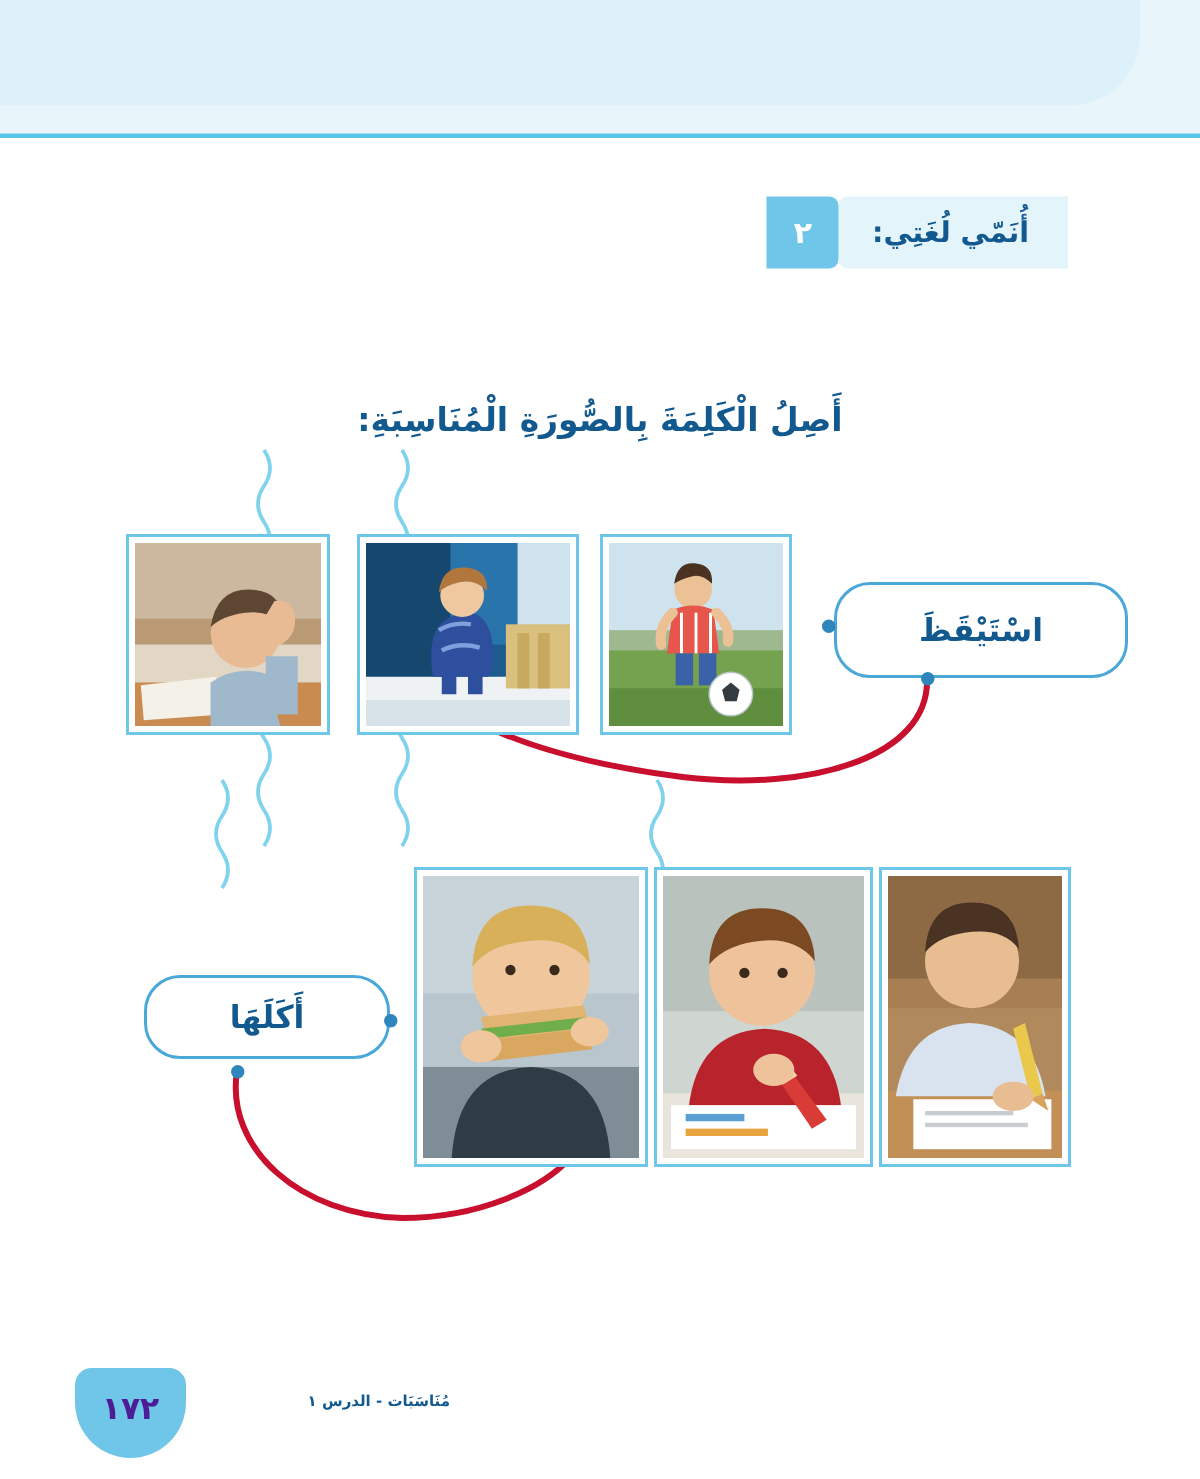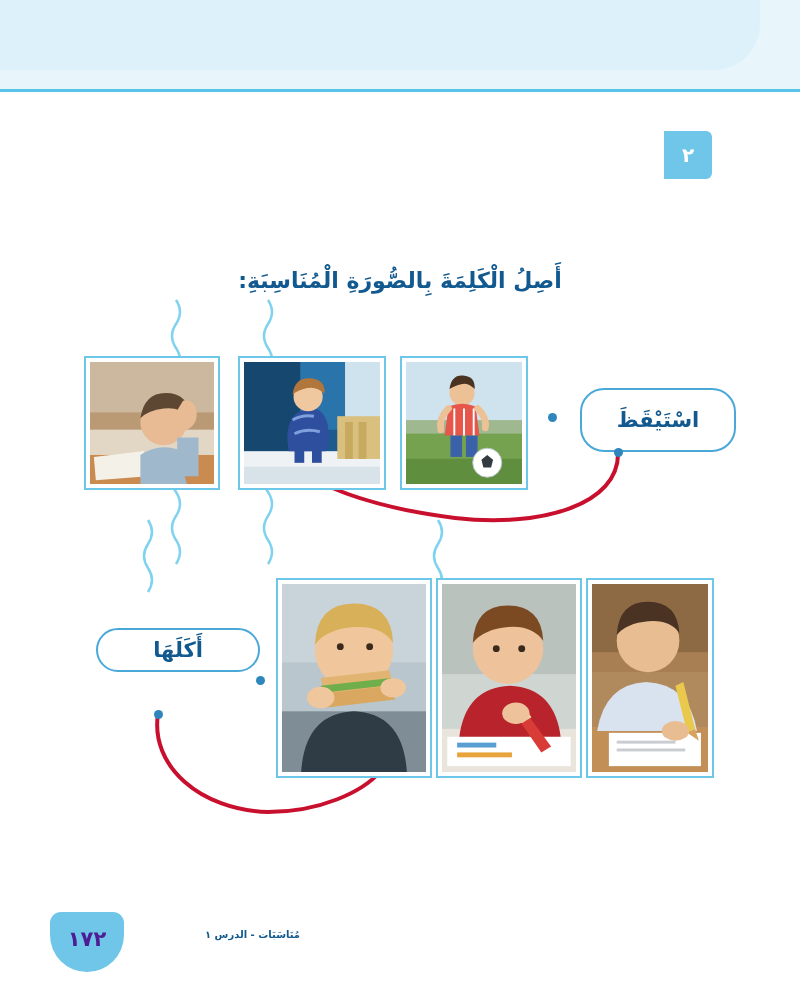--- a/index.html
+++ b/index.html
@@ -168,20 +168,21 @@
 </style>
 </head>
 <body>
 
 <div class="top-band">
   <div class="top-band-inner"></div>
 </div>
 <div class="top-rule"></div>
 
 <div class="ex-header">
+  <div class="ex-title-box">أُنَمّي لُغَتِي:</div>
   <div class="ex-num-box">٢</div>
 </div>
 
 <div class="instruction">أَصِلُ الْكَلِمَةَ بِالصُّورَةِ الْمُنَاسِبَةِ:</div>
 
 <svg class="overlay">
 
   <path d="M176,300 q8,12 0,24 q-8,12 0,24 q8,12 0,24 q-8,12 0,24 q8,12 0,24 q-8,12 0,24 q8,12 0,24 q-8,12 0,24 q8,12 0,24 q-8,12 0,24 q8,12 0,24" fill="none" stroke="#7fd3ef" stroke-width="2.5"></path>
   <path d="M268,300 q8,12 0,24 q-8,12 0,24 q8,12 0,24 q-8,12 0,24 q8,12 0,24 q-8,12 0,24 q8,12 0,24 q-8,12 0,24 q8,12 0,24 q-8,12 0,24 q8,12 0,24" fill="none" stroke="#7fd3ef" stroke-width="2.5"></path>
   <path d="M438,520 q8,12 0,24 q-8,12 0,24 q8,12 0,24" fill="none" stroke="#7fd3ef" stroke-width="2.5"></path>
@@ -263,21 +264,21 @@
 
       <rect x="46" y="76" width="12" height="22" fill="#3b62a8"></rect>
       <rect x="62" y="76" width="12" height="22" fill="#3b62a8"></rect>
 
       <circle cx="84" cy="104" r="15" fill="#ffffff" stroke="#b9c3c8" stroke-width="1"></circle>
       <polygon points="84,96 90,101 88,109 80,109 78,101" fill="#333b40"></polygon>
     </svg>
   </div>
 </div>
 
-<div class="bubble" style="left:580px; top:388px; width:156px; height:64px;">
+<div class="bubble" style="left:556px; top:388px; width:196px; height:64px;">
   <span>اسْتَيْقَظَ</span>
 </div>
 <div class="dot" style="left:548px; top:413px;"></div>
 <div class="dot" style="left:614px; top:448px;"></div>
 
 <div class="photo" style="left:276px; top:578px; width:156px; height:200px;">
   <div class="inner">
     <svg width="100%" height="100%" viewBox="0 0 148 192" preserveAspectRatio="xMidYMid slice">
       <rect x="0" y="0" width="148" height="192" fill="#b9c6ce"></rect>
       <rect x="0" y="0" width="148" height="80" fill="#c9d4da"></rect>
@@ -346,20 +347,20 @@
       <rect x="26" y="168" width="70" height="3" fill="#c9cdd2"></rect>
 
       <path d="M86,104 l8,-4 l12,48 l-8,4 Z" fill="#e9c84b"></path>
       <path d="M98,152 l8,-4 l4,12 Z" fill="#d8a25f"></path>
 
       <ellipse cx="86" cy="150" rx="14" ry="10" fill="#e8bd92"></ellipse>
     </svg>
   </div>
 </div>
 
-<div class="bubble" style="left:96px; top:628px; width:164px; height:44px;">
+<div class="bubble" style="left:96px; top:650px; width:164px; height:56px;">
   <span>أَكَلَهَا</span>
 </div>
 <div class="dot" style="left:256px; top:676px;"></div>
 <div class="dot" style="left:154px; top:710px;"></div>
 
 <div class="footer-text">مُنَاسَبَات - الدرس ١</div>
 <div class="page-badge">١٧٢</div>
 
 </body></html>

